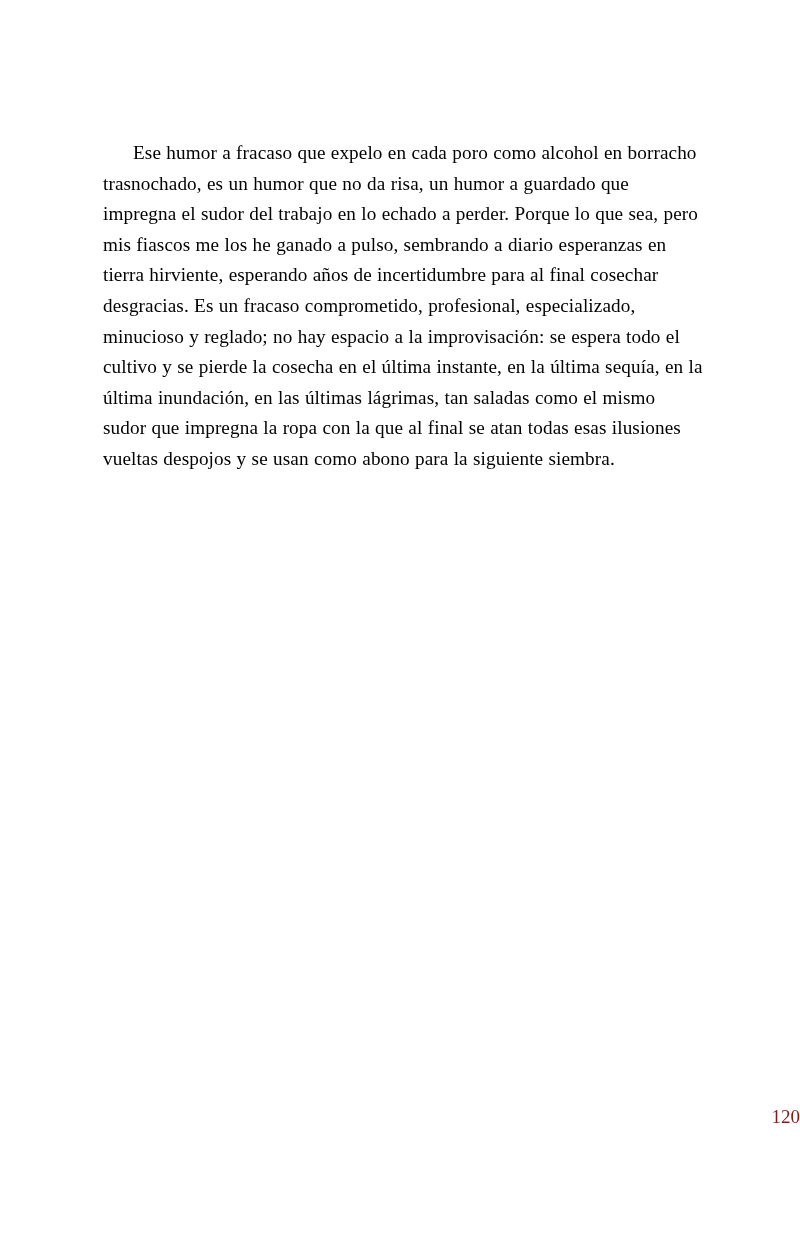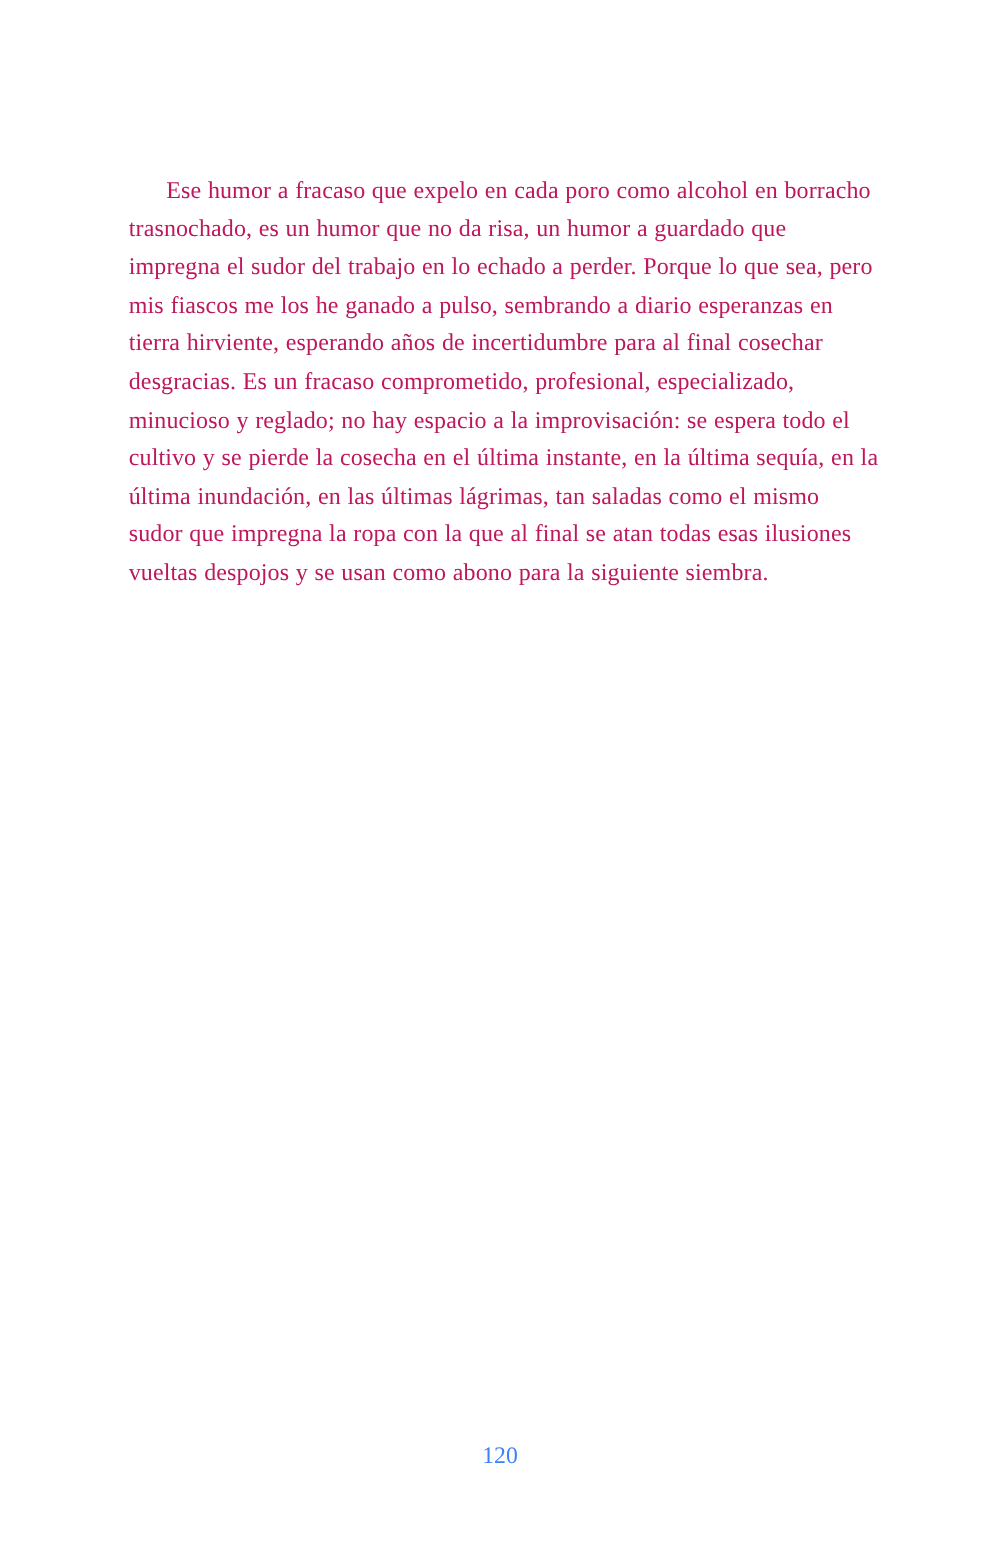--- a/index.html
+++ b/index.html
@@ -28,35 +28,34 @@
     left: 103px;
     top: 138px;
     width: 600px;
   }
   .paragraph {
     margin: 0;
     font-size: 19.2px;
     line-height: 30.6px;
     text-align: left;
     text-indent: 30px;
-    color: #be185d;
+    color: #000000;
     letter-spacing: 0.1px;
     word-spacing: 0.4px;
     hyphens: none;
   }
   .folio {
     position: absolute;
     left: 0;
     top: 1105px;
     width: 800px;
-    text-align: center;
+    text-align: right;
     font-size: 19px;
     line-height: 24px;
-    color: #3b82f6;
-    margin-top: 48px;
+    color: #7f1d1d;
   }
 </style>
 </head>
 <body>
 
 <div class="page">
   <div class="text-block">
     <p class="paragraph">Ese humor a fracaso que expelo en cada poro como alcohol en borracho trasnochado, es un humor que no da risa, un humor a guardado que impregna el sudor del trabajo en lo echado a perder. Porque lo que sea, pero mis fiascos me los he ganado a pulso, sembrando a diario esperanzas en tierra hirviente, esperando años de incertidumbre para al final cosechar desgracias. Es un fracaso comprometido, profesional, especializado, minucioso y reglado; no hay espacio a la improvisación: se espera todo el cultivo y se pierde la cosecha en el última instante, en la última sequía, en la última inundación, en las últimas lágrimas, tan saladas como el mismo sudor que impregna la ropa con la que al final se atan todas esas ilusiones vueltas despojos y se usan como abono para la siguiente siembra.</p>
   </div>
   <div class="folio">120</div>

